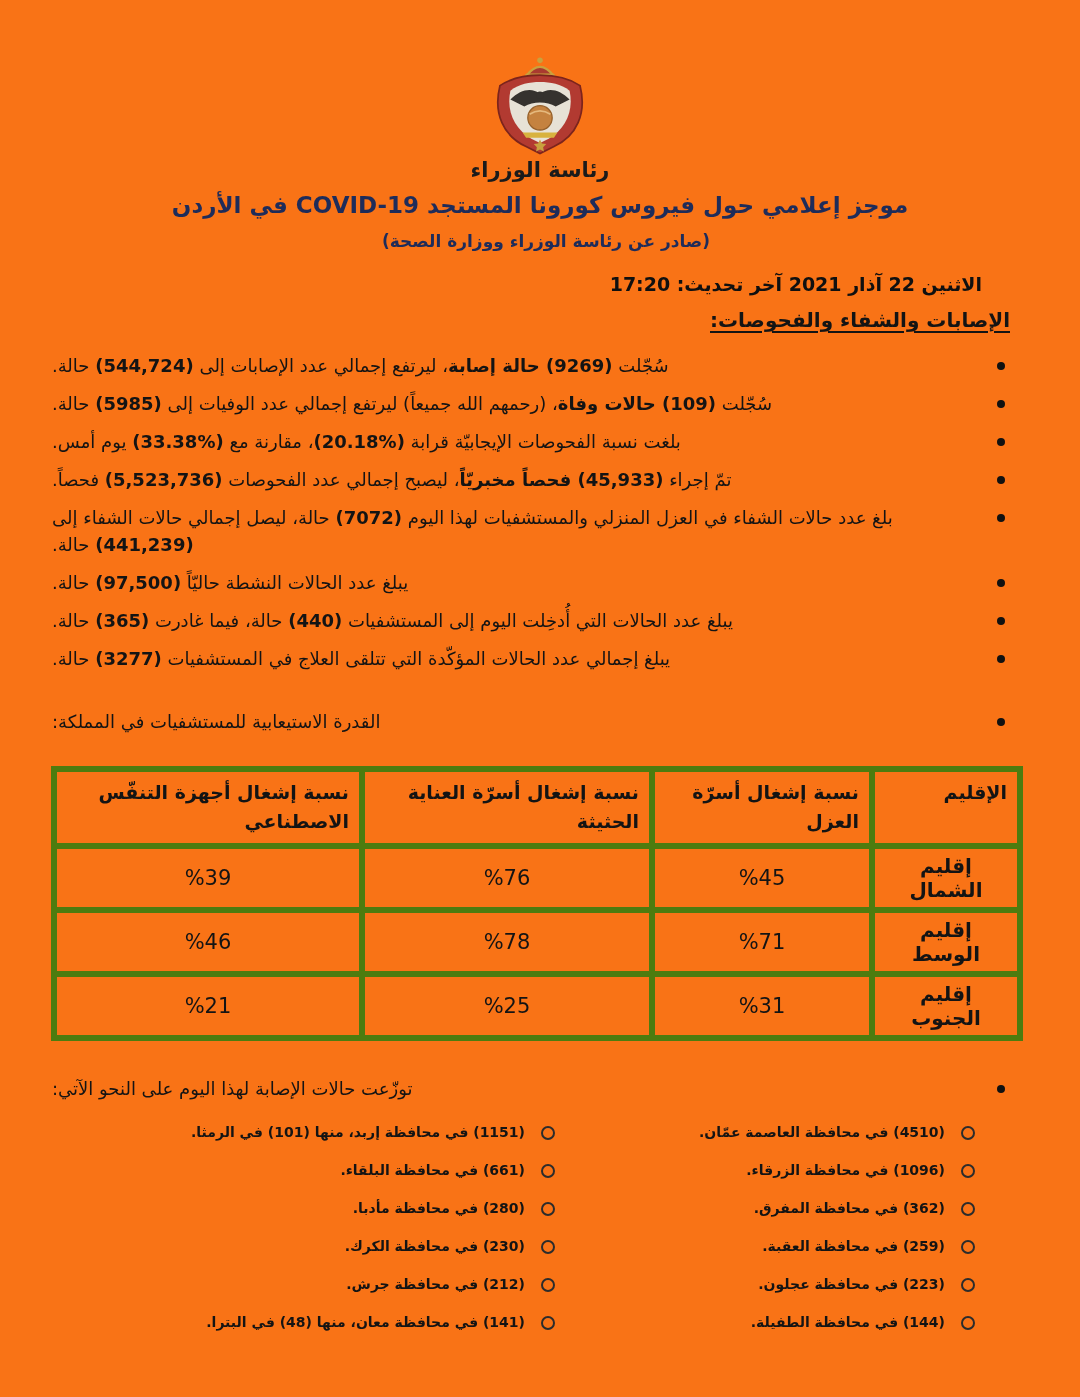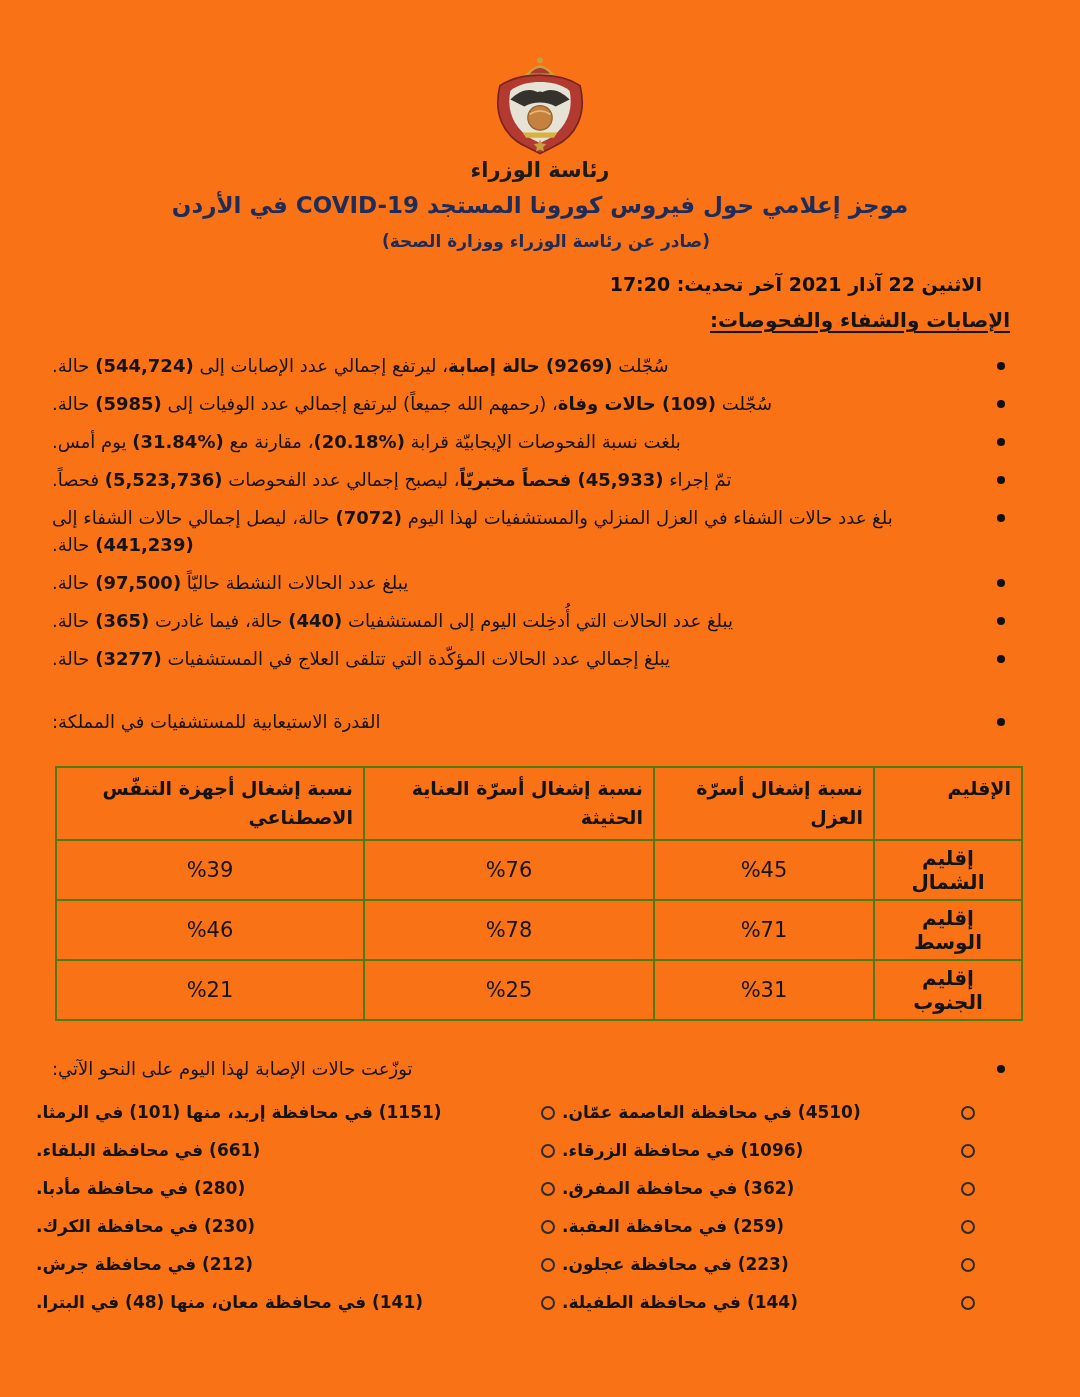--- a/index.html
+++ b/index.html
@@ -47,40 +47,40 @@
     position:absolute;right:5px;top:10px;width:8px;height:8px;
     border-radius:50%;background:#111;
   }
   .seg{font-weight:normal;}
   .seg.bold{font-weight:bold;}
   table.capacity-table{
     width:966px;margin:31px 57px 0;border-collapse:collapse;direction:rtl;
     table-layout:fixed;
   }
   table.capacity-table th,table.capacity-table td{
-    border:2px solid #4d7c0f;box-sizing:border-box;
+    border:6px solid #4d7c0f;box-sizing:border-box;
   }
   th.hcell{
     vertical-align:top;text-align:right;font-weight:bold;
     font-size:19px;line-height:1.55;padding:6px 10px 6px 6px;height:70px;
   }
   th.region-cell{
     font-weight:bold;font-size:20px;padding:5px 12px;
   }
   td.value-cell{
     text-align:center;font-weight:normal;font-size:21px;padding:5px;height:38px;
   }
   .dist-columns{
     display:flex;direction:rtl;margin-top:4px;padding:0 98px 0 36px;
   }
   .dist-col.right{width:420px;flex:0 0 420px;}
   .dist-col.left{flex:1;}
   .dist-item{
-    position:relative;padding-right:37px;text-align:left;
-    font-weight:bold;font-size:17px;line-height:38px;height:38px;
+    position:relative;padding-right:37px;text-align:right;
+    font-weight:bold;font-size:14px;line-height:38px;height:38px;
     white-space:nowrap;
   }
   .circle{
     position:absolute;right:7px;top:50%;margin-top:-6px;
     width:10px;height:10px;border:2px solid #2c2c2c;border-radius:50%;
     box-sizing:content-box;background:transparent;
   }
 </style>
 </head>
 <body>
@@ -106,21 +106,21 @@
     <div class="subtitle">(صادر عن رئاسة الوزراء ووزارة الصحة)</div>
   </div>
 
   <div class="date-line">الاثنين 22 آذار 2021 آخر تحديث: 17:20</div>
 
   <div class="section-heading">الإصابات والشفاء والفحوصات:</div>
 
   <ul class="stats">
       <li class="bullet-item"><span class="dot"></span><span class="seg">سُجّلت </span><span class="seg bold">(9269) حالة إصابة</span><span class="seg">، ليرتفع إجمالي عدد الإصابات إلى </span><span class="seg bold">(544,724)</span><span class="seg"> حالة.</span></li>
       <li class="bullet-item"><span class="dot"></span><span class="seg">سُجّلت </span><span class="seg bold">(109) حالات وفاة</span><span class="seg">، (رحمهم الله جميعاً) ليرتفع إجمالي عدد الوفيات إلى </span><span class="seg bold">(5985)</span><span class="seg"> حالة.</span></li>
-      <li class="bullet-item"><span class="dot"></span><span class="seg">بلغت نسبة الفحوصات الإيجابيّة قرابة </span><span class="seg bold">(%20.18)</span><span class="seg">، مقارنة مع </span><span class="seg bold">(%31.84)</span><span class="seg"> يوم أمس.</span></li>
+      <li class="bullet-item"><span class="dot"></span><span class="seg">بلغت نسبة الفحوصات الإيجابيّة قرابة </span><span class="seg bold">(%20.18)</span><span class="seg">، مقارنة مع </span><span class="seg bold">(%33.38)</span><span class="seg"> يوم أمس.</span></li>
       <li class="bullet-item"><span class="dot"></span><span class="seg">تمّ إجراء </span><span class="seg bold">(45,933) فحصاً مخبريّاً</span><span class="seg">، ليصبح إجمالي عدد الفحوصات </span><span class="seg bold">(5,523,736)</span><span class="seg"> فحصاً.</span></li>
       <li class="bullet-item"><span class="dot"></span><span class="seg">بلغ عدد حالات الشفاء في العزل المنزلي والمستشفيات لهذا اليوم </span><span class="seg bold">(7072)</span><span class="seg"> حالة، ليصل إجمالي حالات الشفاء إلى </span><span class="seg bold">(441,239)</span><span class="seg"> حالة.</span></li>
       <li class="bullet-item"><span class="dot"></span><span class="seg">يبلغ عدد الحالات النشطة حاليّاً </span><span class="seg bold">(97,500)</span><span class="seg"> حالة.</span></li>
       <li class="bullet-item"><span class="dot"></span><span class="seg">يبلغ عدد الحالات التي أُدخِلت اليوم إلى المستشفيات </span><span class="seg bold">(440)</span><span class="seg"> حالة، فيما غادرت </span><span class="seg bold">(365)</span><span class="seg"> حالة.</span></li>
       <li class="bullet-item"><span class="dot"></span><span class="seg">يبلغ إجمالي عدد الحالات المؤكّدة التي تتلقى العلاج في المستشفيات </span><span class="seg bold">(3277)</span><span class="seg"> حالة.</span></li>
       <li class="bullet-item capacity"><span class="dot"></span><span class="seg">القدرة الاستيعابية للمستشفيات في المملكة:</span></li>
     </ul>
 
   <table class="capacity-table">
     <colgroup>

